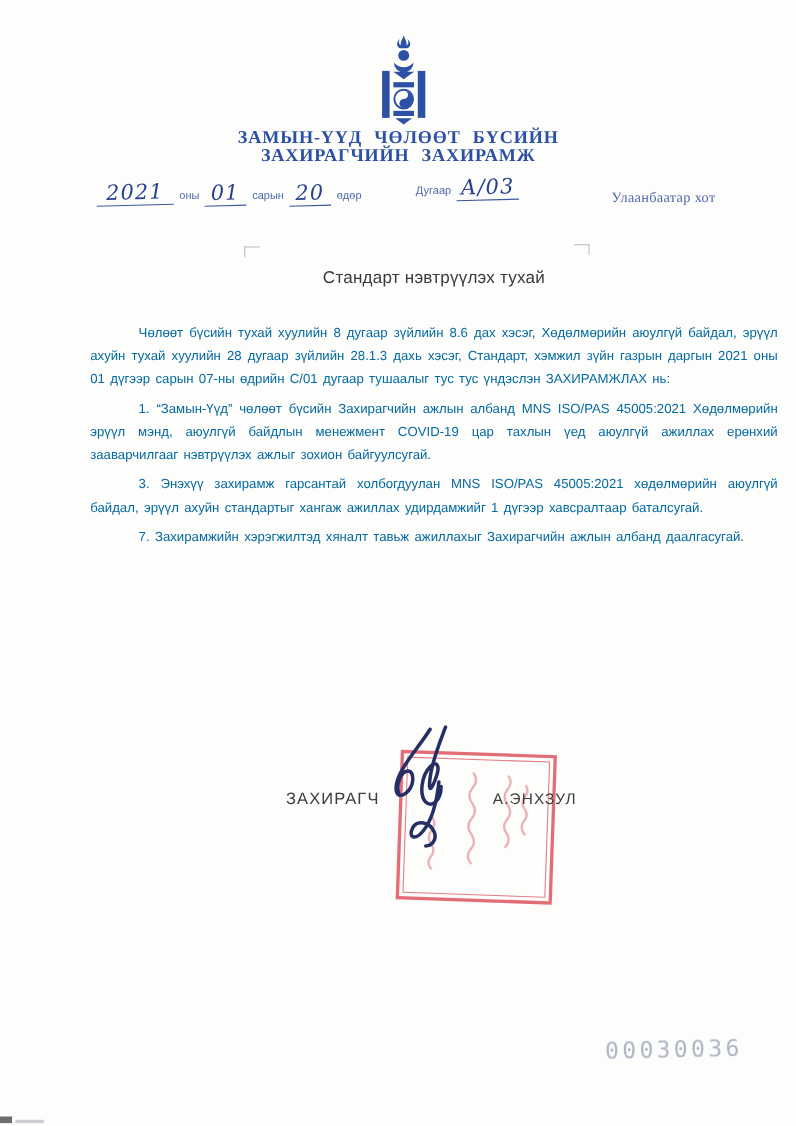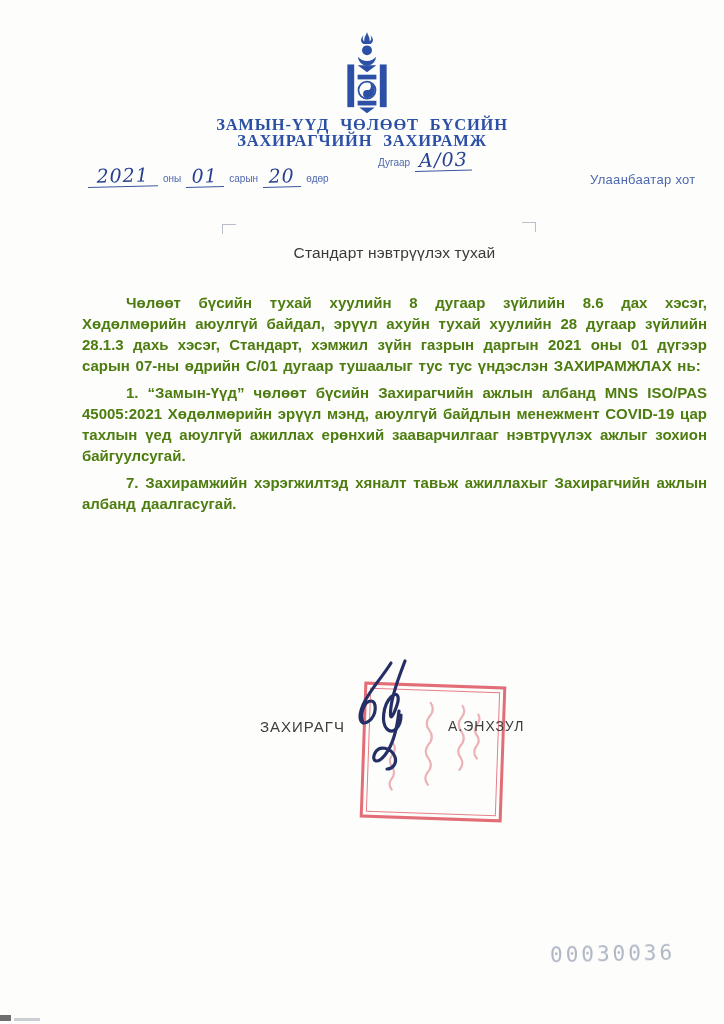--- a/index.html
+++ b/index.html
@@ -11,50 +11,50 @@
   
   .logo{position:absolute;left:341px;top:32px;width:52px;height:82px;}
   
   .org-header{
     position:absolute;top:117px;left:0;width:100%;text-align:center;
     color:#2b50a5;font-family:"Liberation Serif",serif;font-weight:bold;
     font-size:16.5px;line-height:16px;letter-spacing:.8px;word-spacing:6px;
   }
   
   .date-row{position:absolute;top:166px;left:88px;display:flex;align-items:flex-end;}
-  .num-row{position:absolute;top:150px;left:373px;display:flex;align-items:flex-end;}
+  .num-row{position:absolute;top:161px;left:373px;display:flex;align-items:flex-end;}
   .script{
     font-family:"DejaVu Serif",serif;font-style:italic;font-size:19px;
     color:#27408f;letter-spacing:1px;line-height:20px;
     display:inline-block;text-align:center;
     border-bottom:1.8px solid #3a57a0;padding:0 4px 1px 4px;
     transform:rotate(-1.5deg);transform-origin:left bottom;
   }
   .script.w-year{min-width:62px;}
   .script.w-sm{min-width:30px;}
   .script.w-num{min-width:48px;}
   .fld-label{
     font-size:10px;color:#4e68ae;padding:0 5px 2px 5px;line-height:14px;
   }
   .city{
-    position:absolute;top:172px;left:590px;font-size:13px;color:#4e68ae;letter-spacing:.3px;
+    position:absolute;top:172px;left:556px;font-size:13px;color:#4e68ae;letter-spacing:.3px;font-family:Liberation Serif, serif;
   }
   
   .fold{position:absolute;width:13px;height:9px;}
   .fold.l{left:222px;top:224px;border-left:1.5px solid #b9bfca;border-top:1.5px solid #b9bfca;}
   .fold.r{left:522px;top:222px;border-right:1.5px solid #b9bfca;border-top:1.5px solid #b9bfca;}
   
   .doc-title{
     position:absolute;top:244px;left:82px;width:625px;text-align:center;
     font-size:15.5px;color:#3a3a3a;letter-spacing:.2px;
   }
   .body-text{position:absolute;top:292px;left:82px;width:625px;}
   .body-text p{
     margin:0 0 6px 0;text-align:justify;text-indent:44px;
-    font-size:15px;line-height:21px;color:#4d7c0f;word-spacing:1.5px;font-weight:bold;
+    font-size:12px;line-height:21px;color:#0369a1;word-spacing:1.5px;
   }
   
   .role-label{position:absolute;left:260px;top:718px;font-size:15px;letter-spacing:1px;color:#3d3d3d;z-index:4;text-align:center;}
   .signer-name{position:absolutE;left:448px;top:718px;font-size:14px;letter-spacing:1px;color:#3d3d3d;z-index:4;}
   .signer-name{position:absolute;}
   .stamp{
     position:absolute;left:362px;top:684px;width:136px;height:130px;
     border:3.5px solid rgba(220,72,84,.8);transform:rotate(2deg);z-index:1;
   }
   .stamp .inner{position:absolute;inset:3px;border:1.5px solid rgba(220,72,84,.7);}
@@ -115,20 +115,21 @@
   <div class="city">Улаанбаатар хот</div>
 
   <div class="fold l"></div>
   <div class="fold r"></div>
 
   <div class="doc-title">Стандарт нэвтрүүлэх тухай</div>
 
   <div class="body-text">
     <p>Чөлөөт бүсийн тухай хуулийн 8 дугаар зүйлийн 8.6 дах хэсэг, Хөдөлмөрийн аюулгүй байдал, эрүүл ахуйн тухай хуулийн 28 дугаар зүйлийн 28.1.3 дахь хэсэг, Стандарт, хэмжил зүйн газрын даргын 2021 оны 01 дүгээр сарын 07-ны өдрийн С/01 дугаар тушаалыг тус тус үндэслэн ЗАХИРАМЖЛАХ нь:</p>
     <p>1. “Замын-Үүд” чөлөөт бүсийн Захирагчийн ажлын албанд MNS ISO/PAS 45005:2021 Хөдөлмөрийн эрүүл мэнд, аюулгүй байдлын менежмент COVID-19 цар тахлын үед аюулгүй ажиллах ерөнхий зааварчилгааг нэвтрүүлэх ажлыг зохион байгуулсугай.</p>
+    <p>3. Энэхүү захирамж гарсантай холбогдуулан MNS ISO/PAS 45005:2021 хөдөлмөрийн аюулгүй байдал, эрүүл ахуйн стандартыг хангаж ажиллах удирдамжийг 1 дүгээр хавсралтаар баталсугай.</p>
     <p>7. Захирамжийн хэрэгжилтэд хяналт тавьж ажиллахыг Захирагчийн ажлын албанд даалгасугай.</p>
   </div>
 
   <div class="role-label">ЗАХИРАГЧ</div>
   <div class="signer-name">А.ЭНХЗУЛ</div>
 
   <div class="stamp">
     <div class="inner"></div>
     <svg viewBox="0 0 136 130">
       <g fill="none" stroke="#e28b93" stroke-width="2.2" stroke-linecap="round" opacity=".65">

